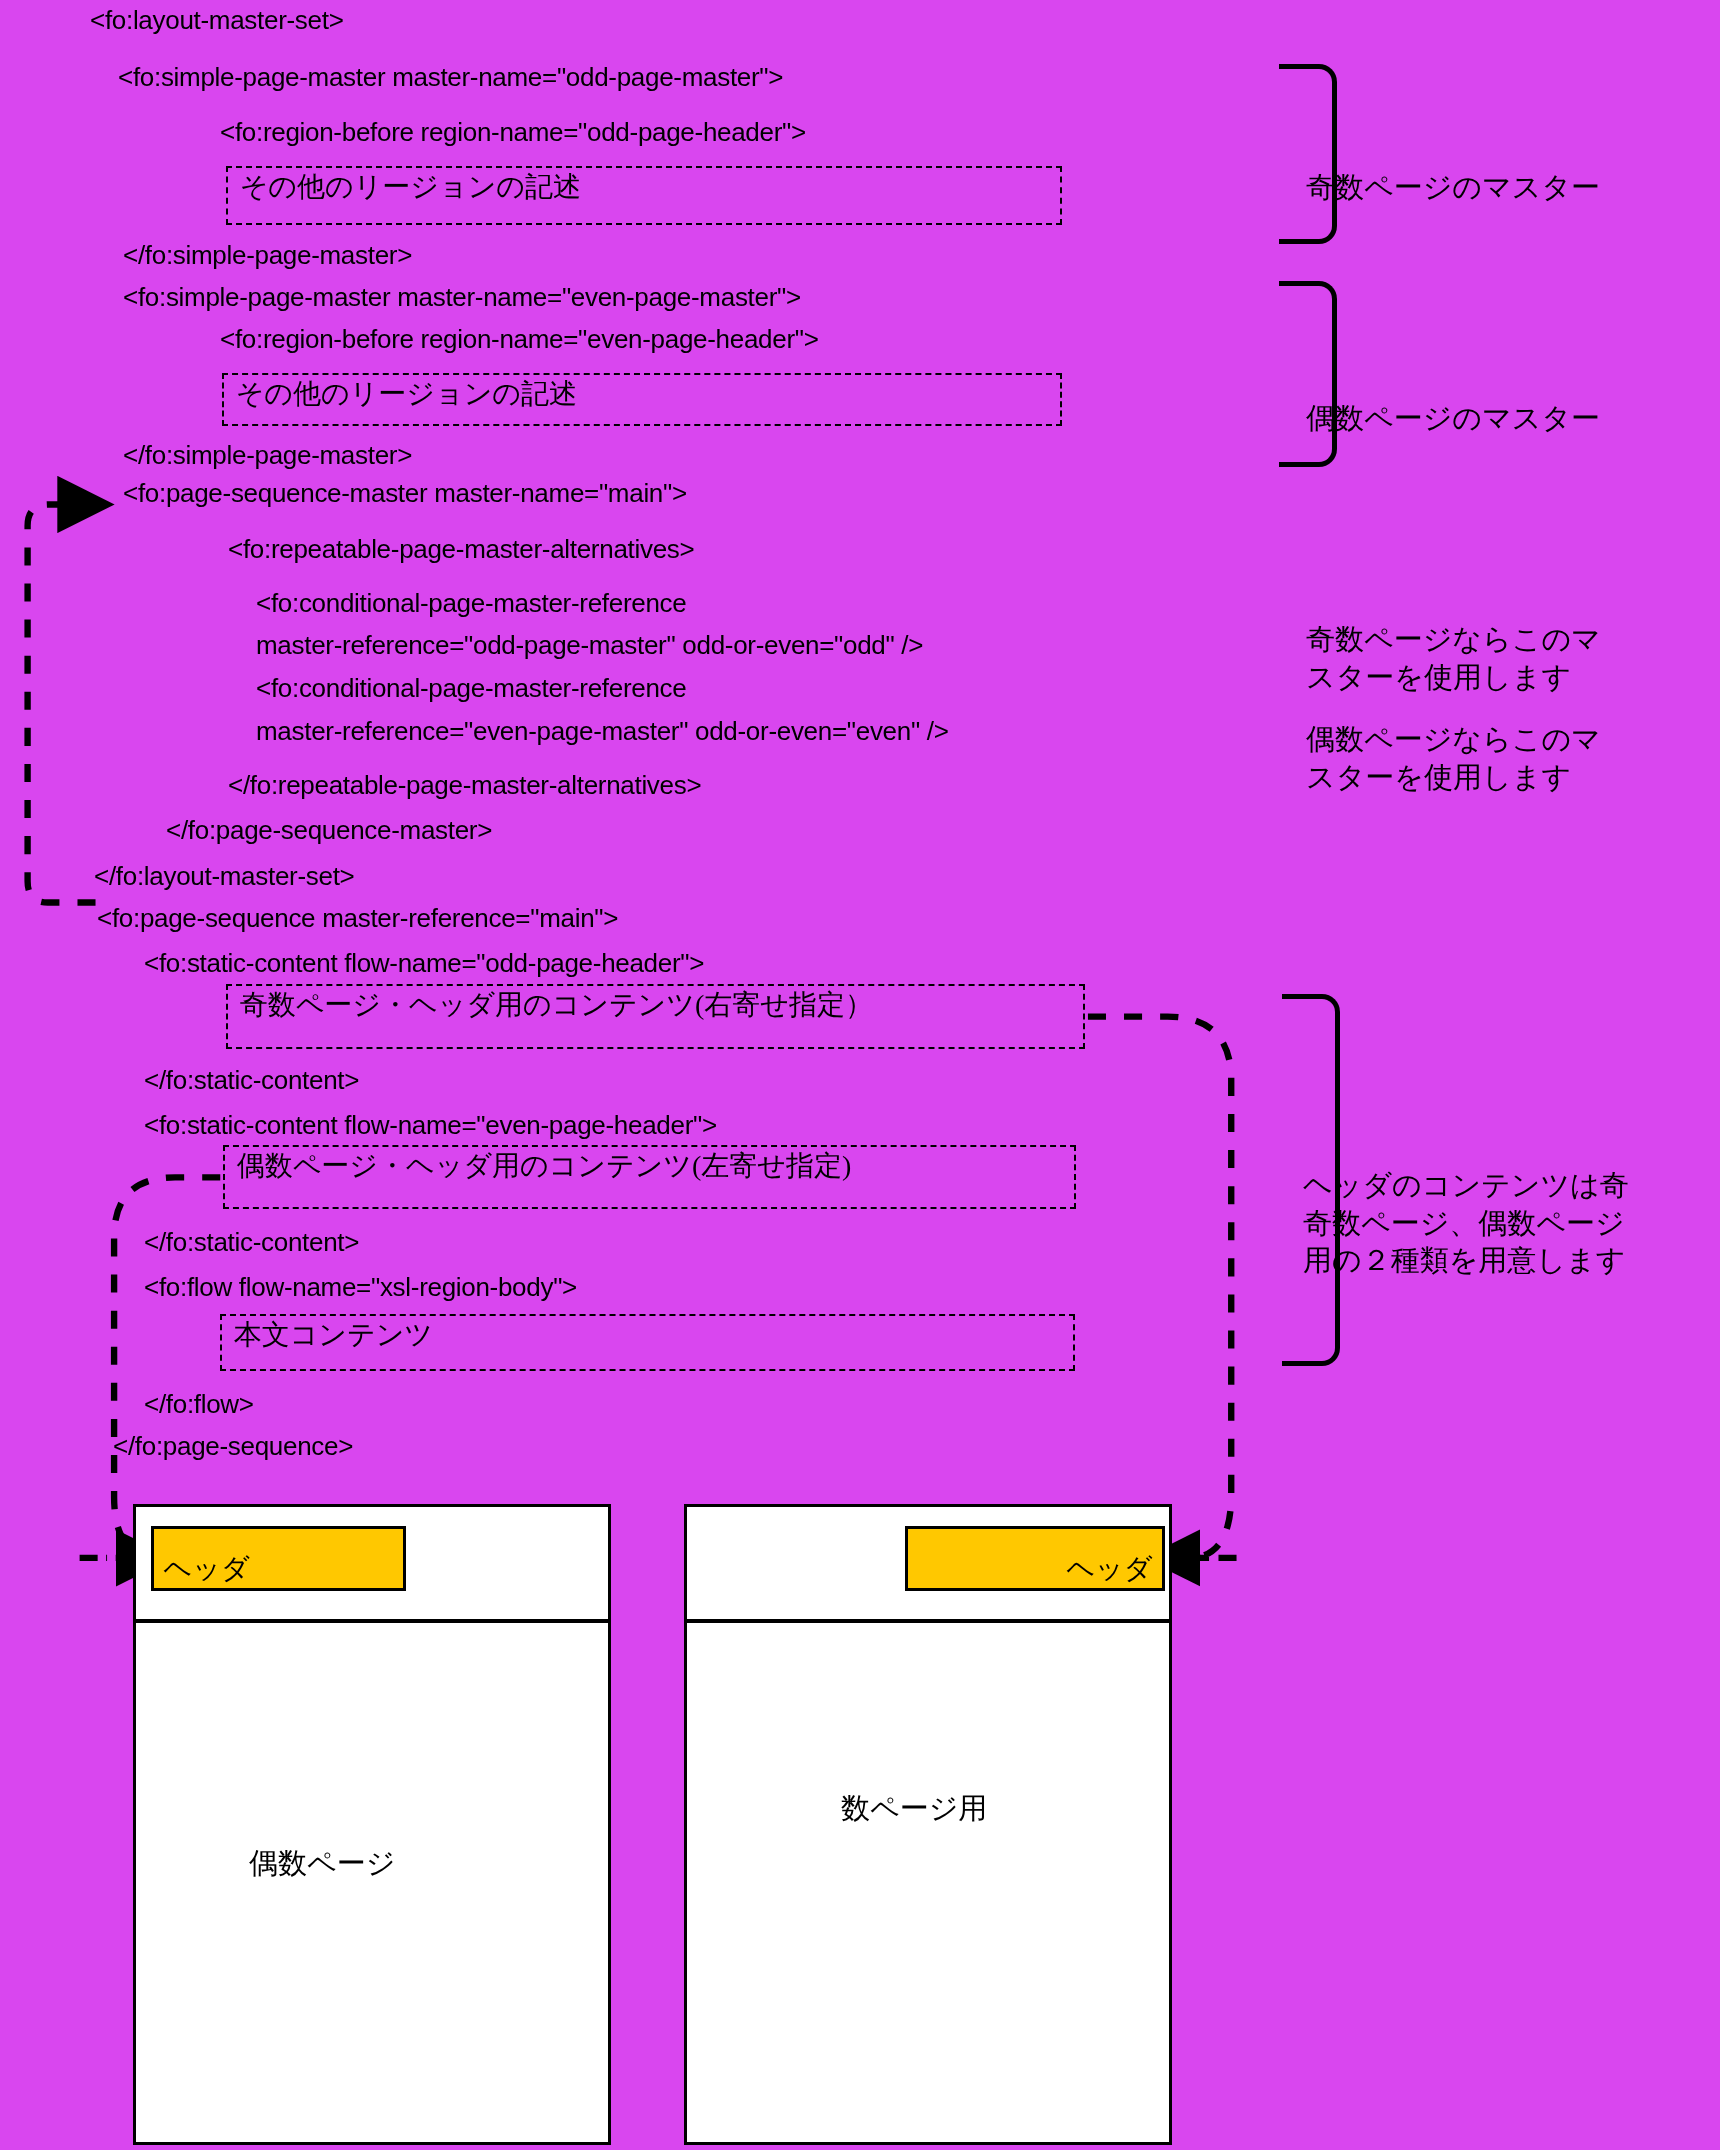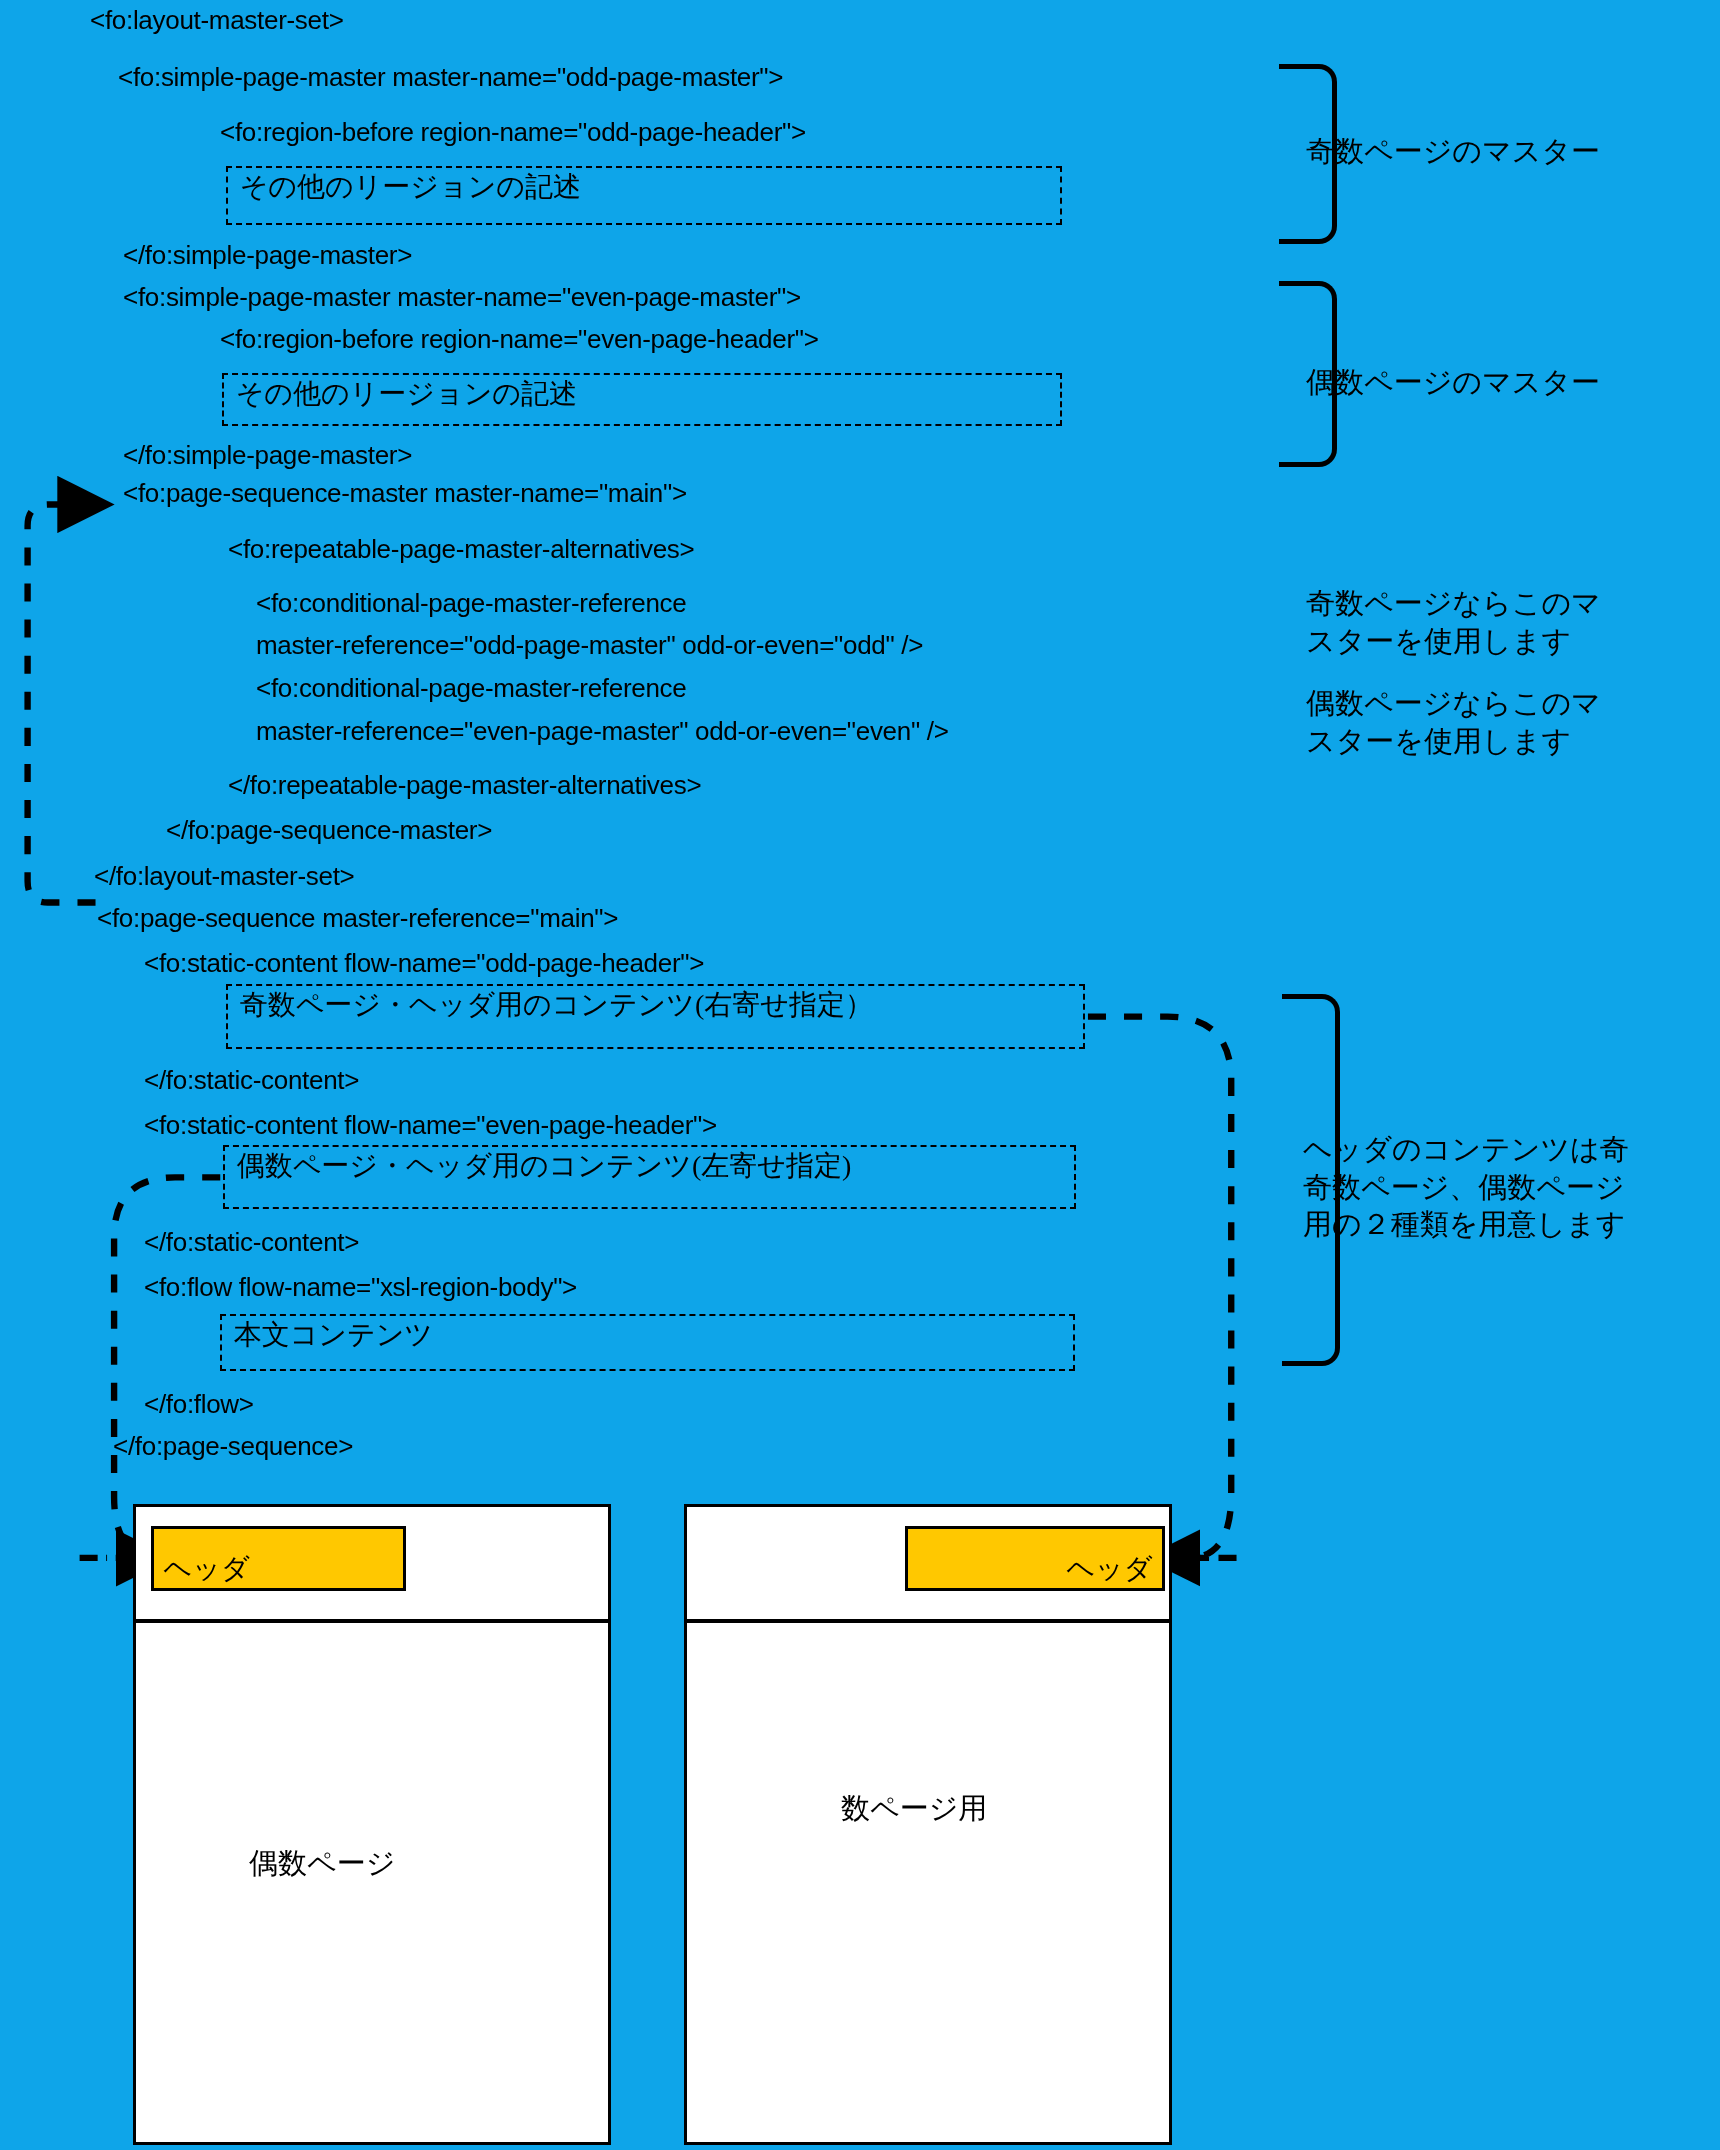--- a/index.html
+++ b/index.html
@@ -1,17 +1,17 @@
 <!DOCTYPE html>
 <html style="font-size:8.5px"><head>
 <meta charset="utf-8">
 <style>
   html,body{margin:0;padding:0;background:#fff;}
   body{font-family:"Liberation Sans","DejaVu Sans",sans-serif;}
-  #root{position:relative;width:1720px;height:2151px;background:#0ea5e9;overflow:hidden;}
+  #root{position:relative;width:1720px;height:2151px;background:#d946ef;overflow:hidden;}
 
   
   .code{
     position:absolute;
     font-family:"Liberation Sans","DejaVu Sans",sans-serif;
     font-size:26px;
     line-height:1.05;
     color:#000;
     white-space:pre;
     letter-spacing:-0.3px;
@@ -35,20 +35,21 @@
   }
 
   
   .anno{
     position:absolute;
     font-family:"Liberation Serif","DejaVu Serif",serif;
     font-size:29px;
     line-height:1.30;
     color:#000;
     white-space:pre-line;
+    margin-top:36px;
   }
 
   
   .brk{
     position:absolute;
     box-sizing:border-box;
     border-right:5.8px solid #000;
     border-top:5.8px solid #000;
     border-bottom:5.8px solid #000;
     border-radius:0 18px 18px 0;

